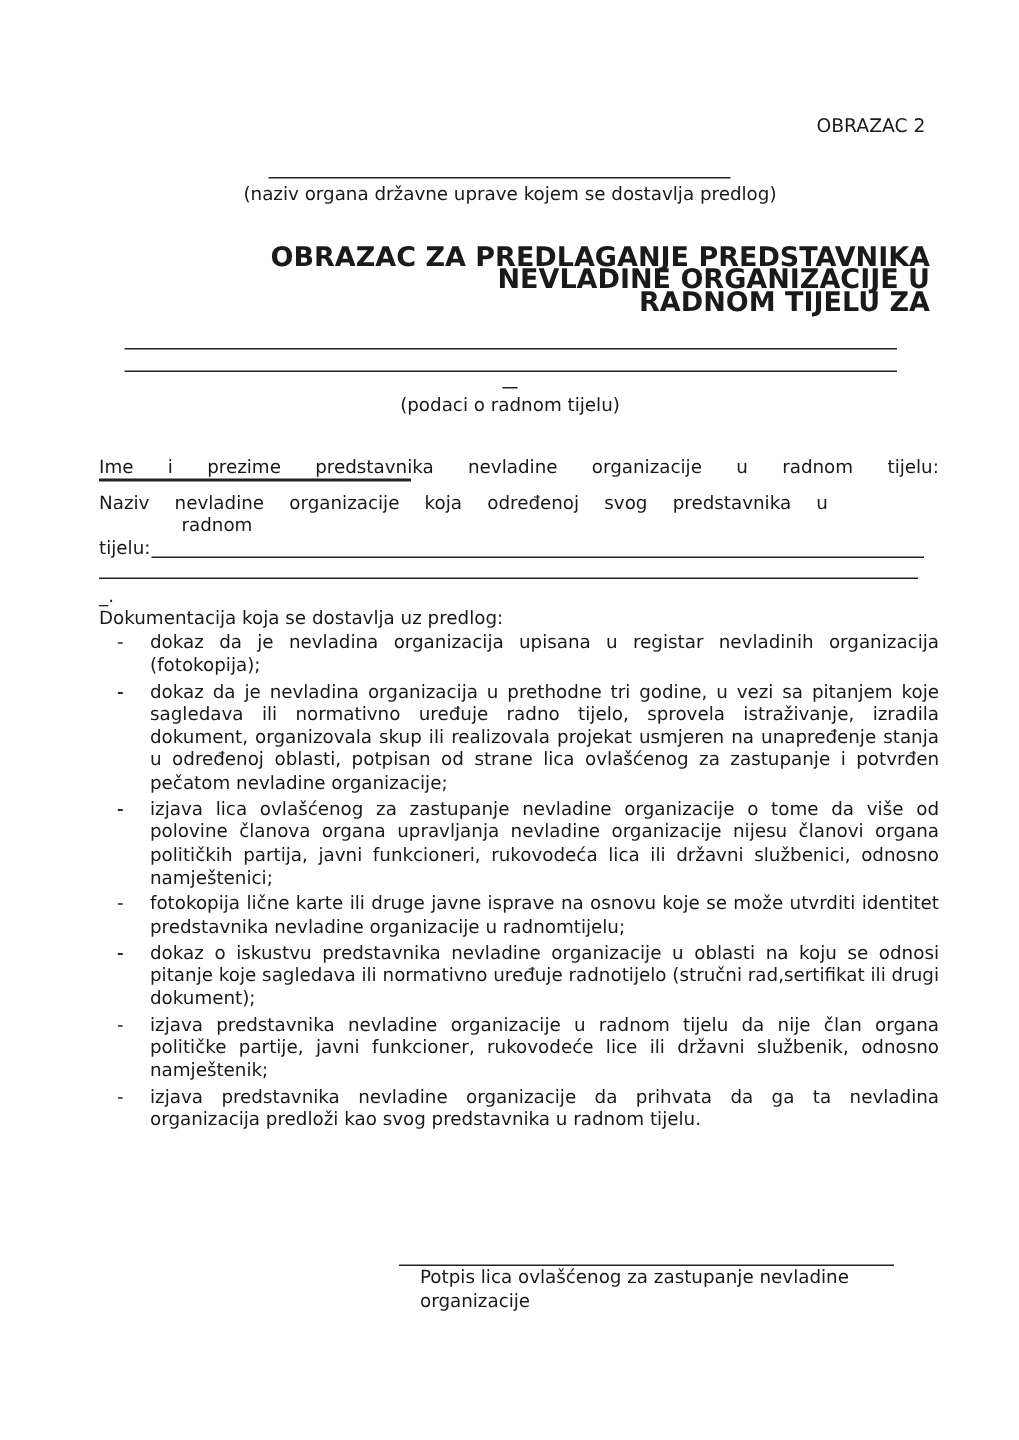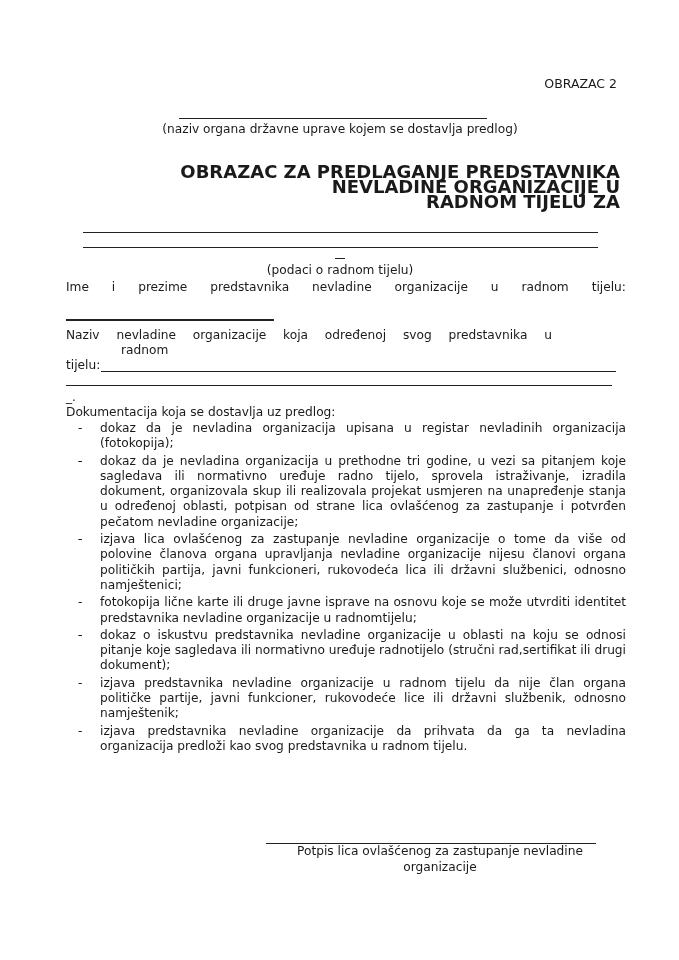--- a/index.html
+++ b/index.html
@@ -12,21 +12,21 @@
   .form-no { top: 76px; right: 62px; font-weight: normal; font-size: 12.5px; }
   .rule { position: absolute; border-top: 1px solid #222; height: 0; }
   .center { text-align: center; }
   .caption { font-size: 12.2px; }
   .title { top: 164px; left: 60px; width: 560px; font-weight: bold; font-size: 18px; line-height: 15px; text-align: right; }
   .justify-line { display: flex; justify-content: space-between; }
   .doc-heading { top: 405px; left: 66px; }
   ul.docs { position: absolute; top: 421px; left: 66px; width: 560px; margin: 0; padding: 0; list-style: none; }
   ul.docs li { position: relative; padding-left: 34px; text-align: justify; margin-bottom: 2px; line-height: 15.3px; }
   ul.docs li .dash { position: absolute; left: 12px; top: 0; }
-  .sig-caption { top: 843px; left: 280px; width: 320px; line-height: 16px; text-align: center; }
+  .sig-caption { top: 843px; left: 280px; width: 320px; line-height: 16px; }
 </style>
 </head>
 <body>
 
 <div>
 
   <div class="abs form-no">OBRAZAC 2</div>
 
   <div class="rule" style="top:118px; left:179px; width:308px;"></div>
   <div class="abs caption center" style="top:122px; left:140px; width:400px;">(naziv organa državne uprave kojem se dostavlja predlog)</div>
@@ -34,21 +34,21 @@
   <div class="abs title">
     <div>OBRAZAC ZA PREDLAGANJE PREDSTAVNIKA NEVLADINE ORGANIZACIJE U</div>
     <div>RADNOM TIJELU ZA</div>
   </div>
 
   <div class="rule" style="top:232px; left:83px; width:515px;"></div>
   <div class="rule" style="top:247px; left:83px; width:515px;"></div>
   <div class="rule" style="top:258px; left:335px; width:10px;"></div>
   <div class="abs caption center" style="top:263px; left:190px; width:300px;">(podaci o radnom tijelu)</div>
 
-  <div class="abs justify-line" style="top:280px; left:66px; width:560px;text-align:center;">
+  <div class="abs justify-line" style="top:304px; left:66px; width:560px;text-align:center;">
     <span>Ime</span>
     <span>i</span>
     <span>prezime</span>
     <span>predstavnika</span>
     <span>nevladine</span>
     <span>organizacije</span>
     <span>u</span>
     <span>radnom</span>
     <span>tijelu:</span>
   </div>

